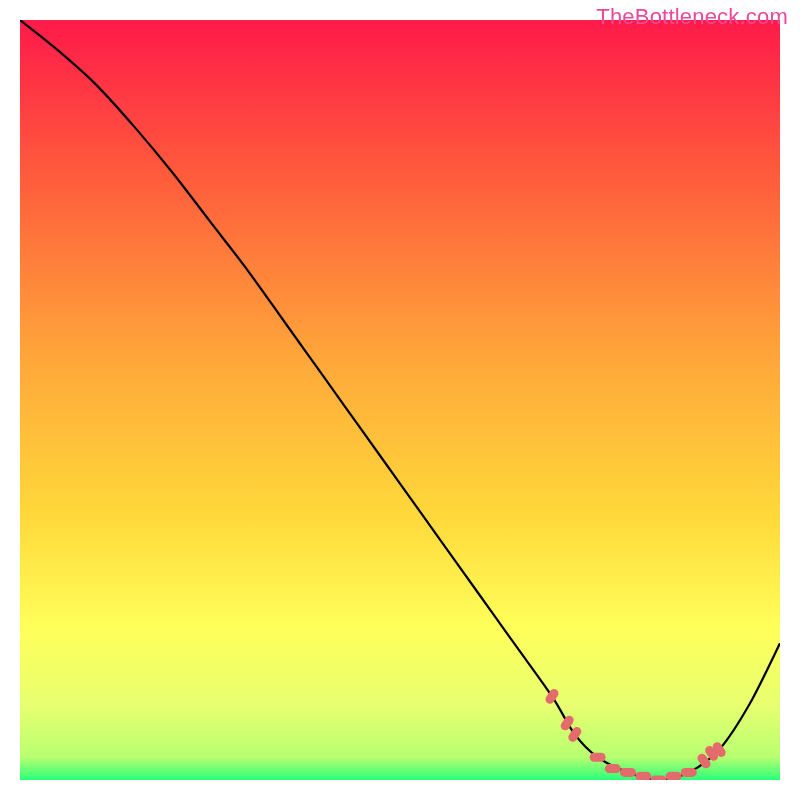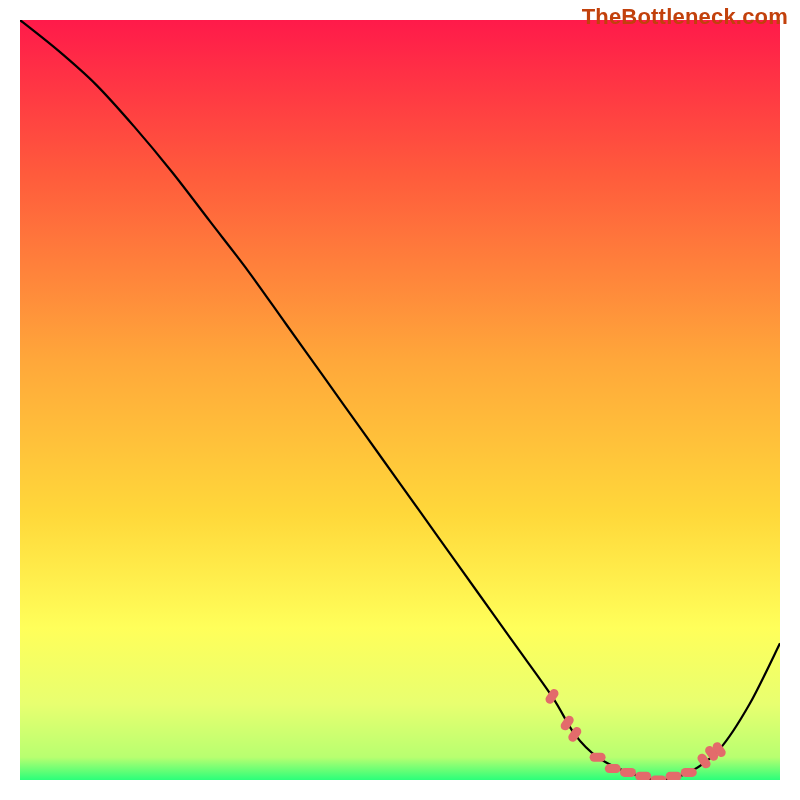--- a/index.html
+++ b/index.html
@@ -13,23 +13,23 @@
   }
   .wrapper {
     position: relative;
     width: 800px;
     height: 800px;
   }
   .watermark {
     position: absolute;
     top: 4px;
     right: 12px;
-    color: #c2410c;
+    color: #ec4899;
     font-size: 22px;
-    font-weight: 700;
+    font-weight: 400;
     letter-spacing: 0.2px;
     z-index: 10;
   }
   .plot-area {
     position: absolute;
     left: 20px;
     top: 20px;
     width: 760px;
     height: 760px;
   }

